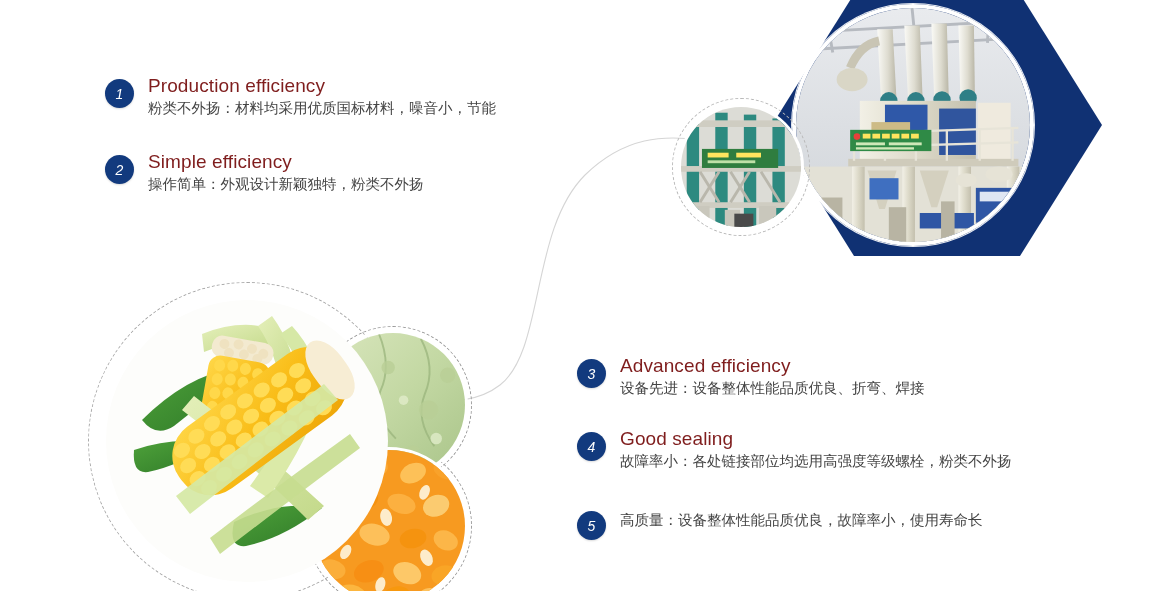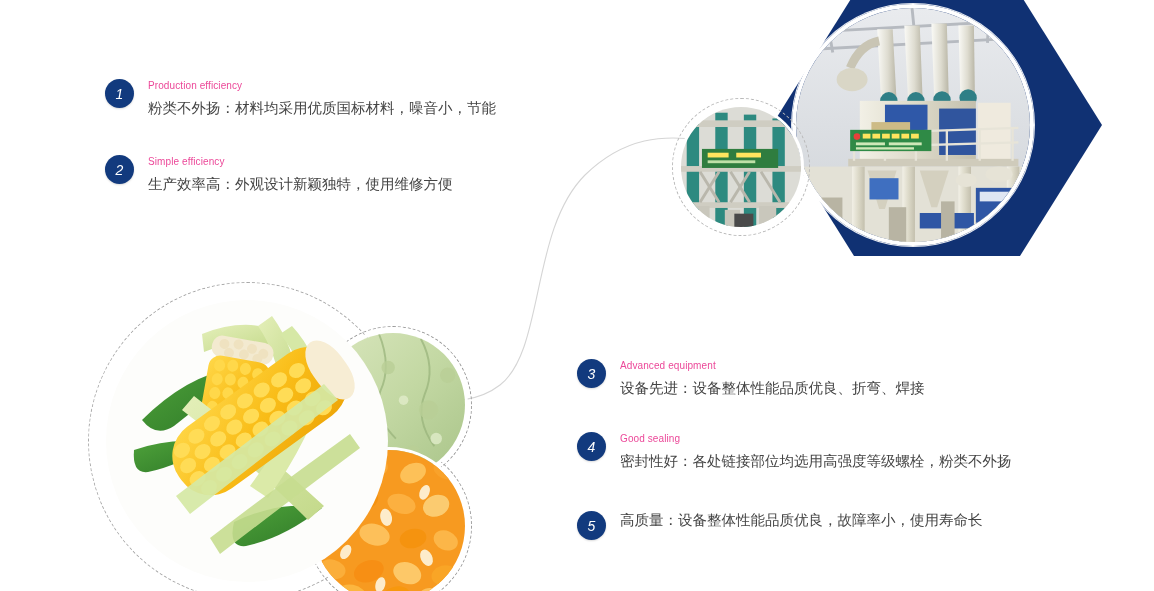--- a/index.html
+++ b/index.html
@@ -21,22 +21,22 @@
     font-style:italic;
     font-size:14px;
     font-weight:normal;
     display:flex;align-items:center;justify-content:center;
     flex:0 0 29px;
     margin-top:3px;
     box-shadow:0 1px 2px rgba(0,0,0,.15);
   }
   .ftext{margin-left:14px;}
   .fhead{
-    color:#ec4899;
-    font-size:10px;
+    color:#7f1d1d;
+    font-size:19px;
     line-height:20px;
     letter-spacing:.1px;
     white-space:nowrap;
   }
   .fbody{
     color:#444444;
     font-size:14.5px;
     line-height:22px;
     white-space:nowrap;
     margin-top:1px;
@@ -451,37 +451,37 @@
     <div class="ftext">
       <div class="fhead">Production efficiency</div>
       <div class="fbody">粉类不外扬：材料均采用优质国标材料，噪音小，节能</div>
     </div>
   </div>
 
   <div class="feature" style="left:105px;top:152px;">
     <div class="badge">2</div>
     <div class="ftext">
       <div class="fhead">Simple efficiency</div>
-      <div class="fbody">生产效率高：外观设计新颖独特，使用维修方便</div>
+      <div class="fbody">操作简单：外观设计新颖独特，粉类不外扬</div>
     </div>
   </div>
 
   <div class="feature" style="left:577px;top:356px;">
     <div class="badge">3</div>
     <div class="ftext">
-      <div class="fhead">Advanced equipment</div>
+      <div class="fhead">Advanced efficiency</div>
       <div class="fbody">设备先进：设备整体性能品质优良、折弯、焊接</div>
     </div>
   </div>
 
   <div class="feature" style="left:577px;top:429px;">
     <div class="badge">4</div>
     <div class="ftext">
       <div class="fhead">Good sealing</div>
-      <div class="fbody">密封性好：各处链接部位均选用高强度等级螺栓，粉类不外扬</div>
+      <div class="fbody">故障率小：各处链接部位均选用高强度等级螺栓，粉类不外扬</div>
     </div>
   </div>
 
   <div class="feature" style="left:577px;top:508px;">
     <div class="badge">5</div>
     <div class="ftext">
       <div class="fbody">高质量：设备整体性能品质优良，故障率小，使用寿命长</div>
     </div>
   </div>
 

